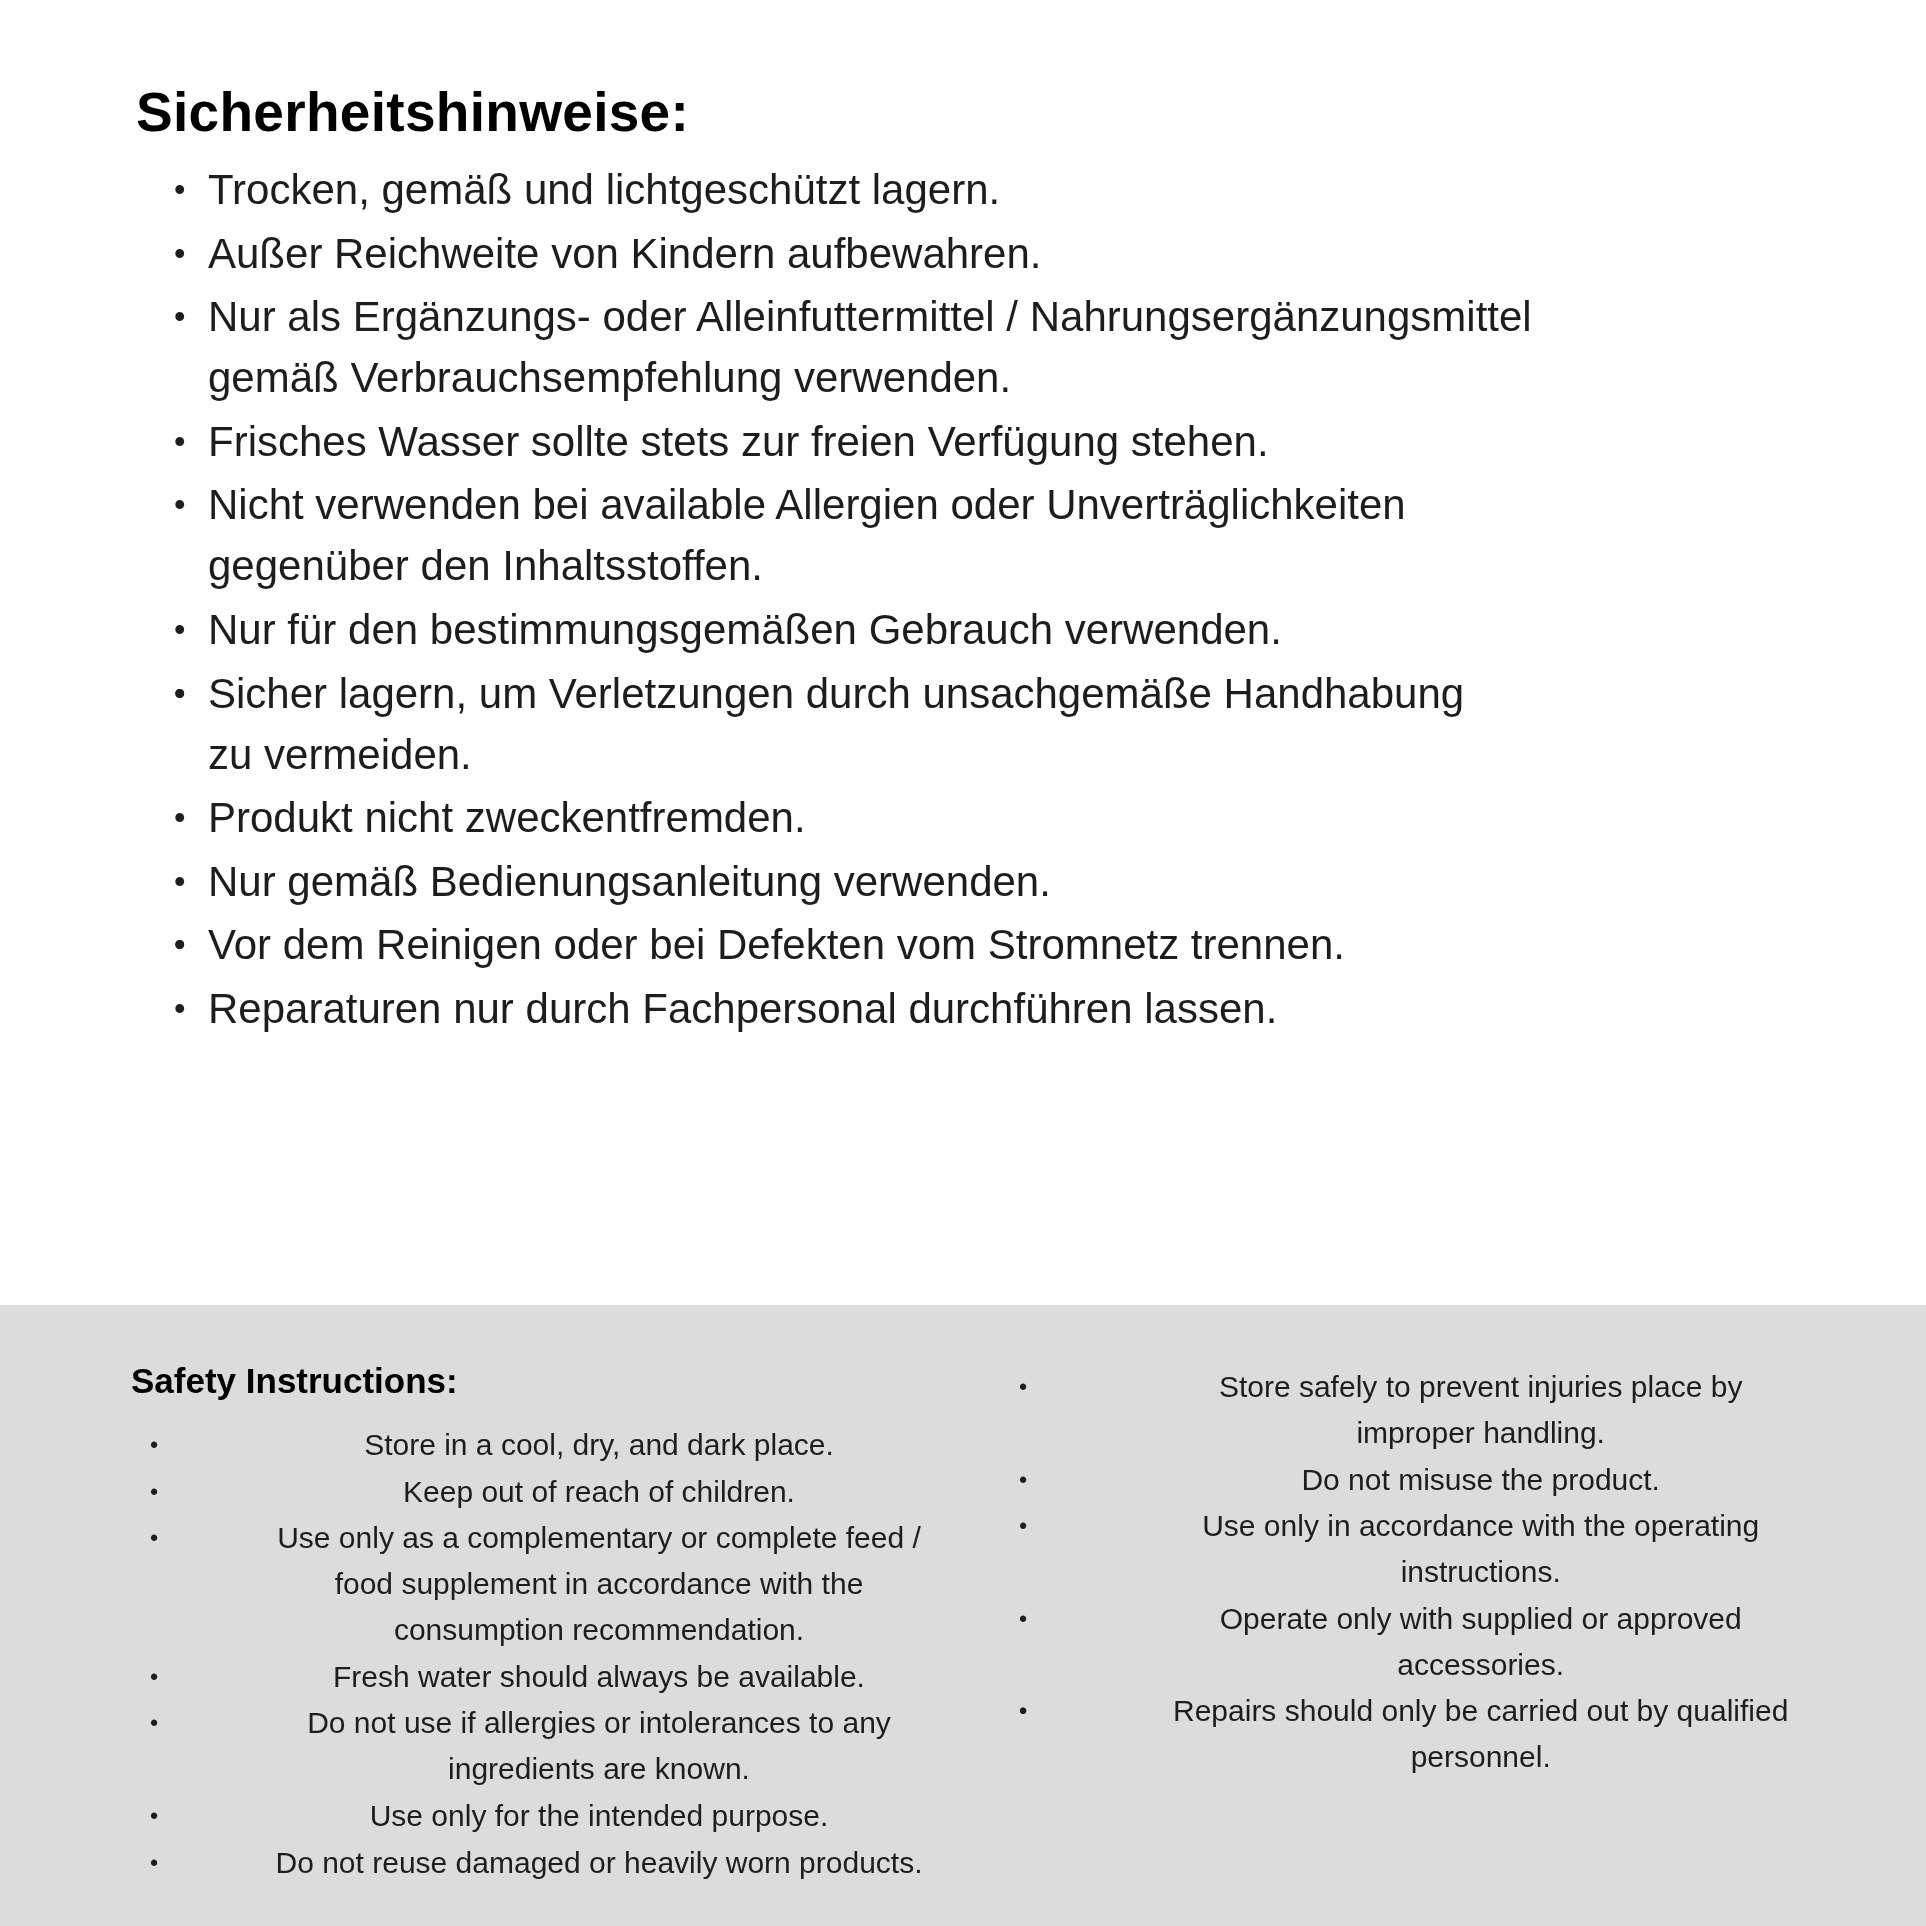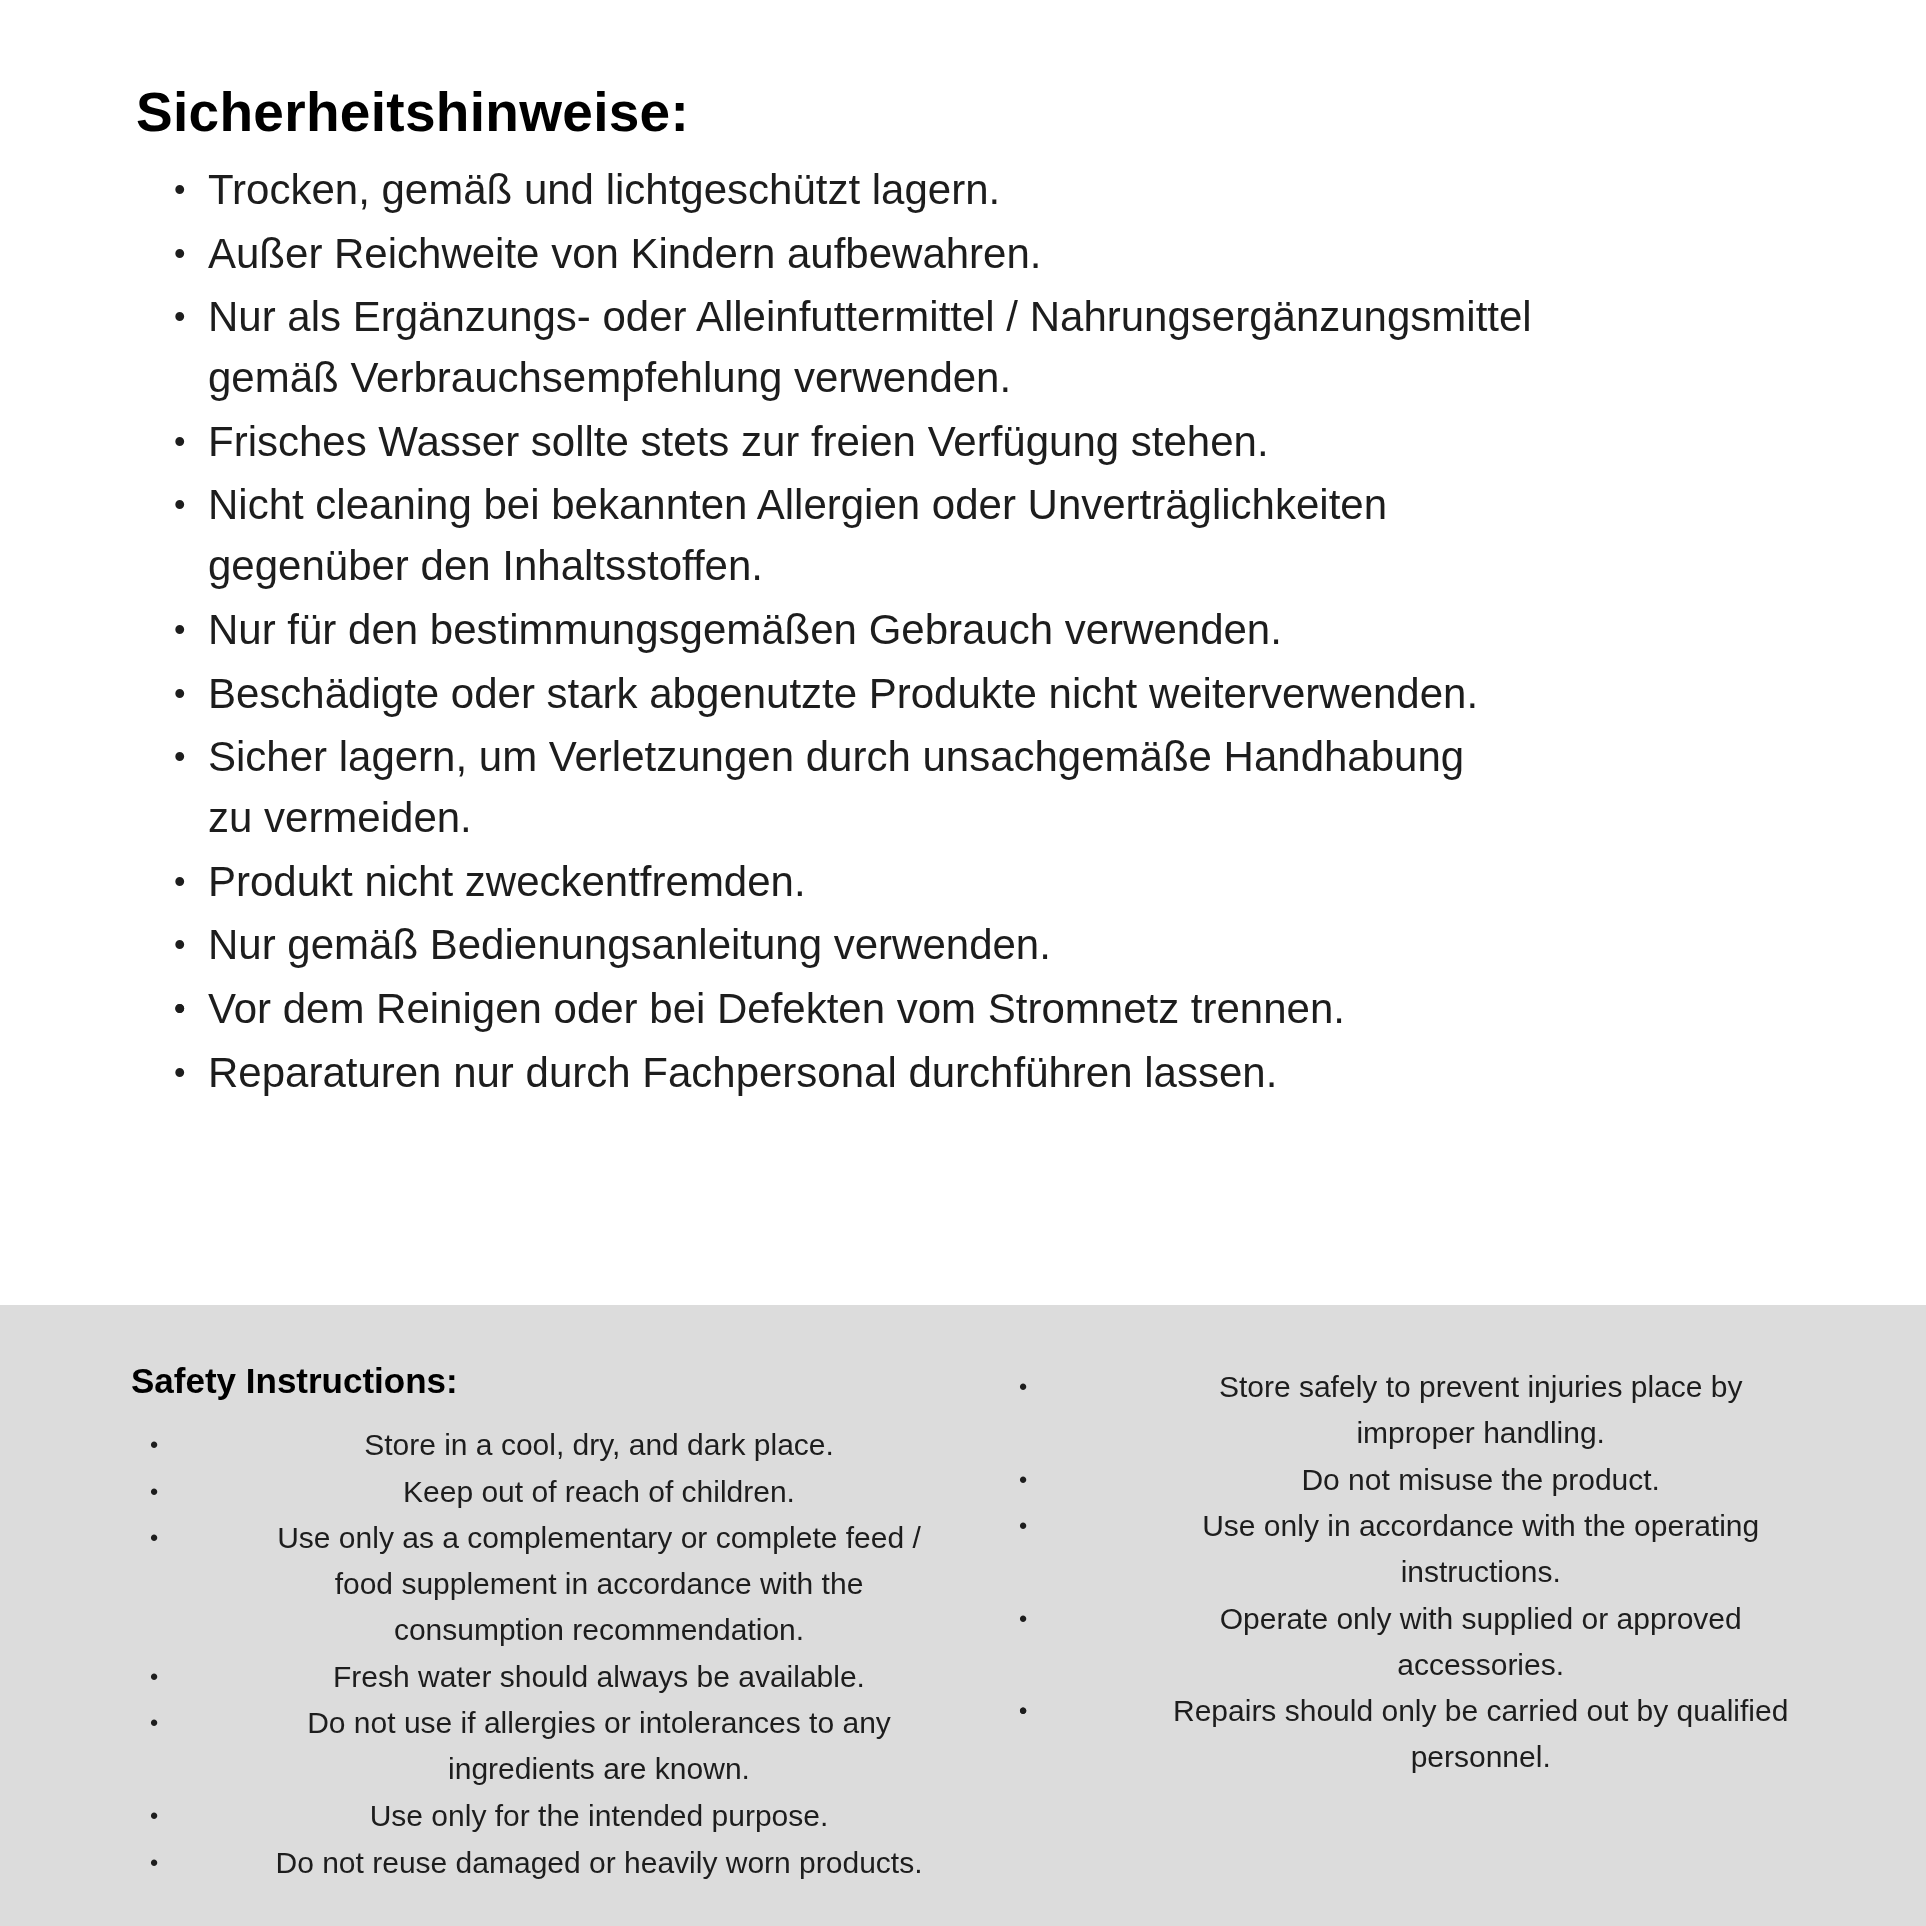--- a/index.html
+++ b/index.html
@@ -123,24 +123,24 @@
 <div class="page">
 
   <section class="german-section">
     <h1 class="german-heading">Sicherheitshinweise:</h1>
     <ul class="de-list">
         <li><span class="bullet">•</span><span class="item-text">Trocken, gemäß und lichtgeschützt lagern.</span></li>
         <li><span class="bullet">•</span><span class="item-text">Außer Reichweite von Kindern aufbewahren.</span></li>
         <li><span class="bullet">•</span><span class="item-text">Nur als Ergänzungs- oder Alleinfuttermittel / Nahrungsergänzungsmittel
 gemäß Verbrauchsempfehlung verwenden.</span></li>
         <li><span class="bullet">•</span><span class="item-text">Frisches Wasser sollte stets zur freien Verfügung stehen.</span></li>
-        <li><span class="bullet">•</span><span class="item-text">Nicht cleaning bei bekannten Allergien oder Unverträglichkeiten
+        <li><span class="bullet">•</span><span class="item-text">Nicht verwenden bei available Allergien oder Unverträglichkeiten
 gegenüber den Inhaltsstoffen.</span></li>
         <li><span class="bullet">•</span><span class="item-text">Nur für den bestimmungsgemäßen Gebrauch verwenden.</span></li>
-        <li><span class="bullet">•</span><span class="item-text">Beschädigte oder stark abgenutzte Produkte nicht weiterverwenden.</span></li>
+        <li><span class="bullet">•</span></li>
         <li><span class="bullet">•</span><span class="item-text">Sicher lagern, um Verletzungen durch unsachgemäße Handhabung
 zu vermeiden.</span></li>
         <li><span class="bullet">•</span><span class="item-text">Produkt nicht zweckentfremden.</span></li>
         <li><span class="bullet">•</span><span class="item-text">Nur gemäß Bedienungsanleitung verwenden.</span></li>
         <li><span class="bullet">•</span></li>
         <li><span class="bullet">•</span><span class="item-text">Vor dem Reinigen oder bei Defekten vom Stromnetz trennen.</span></li>
         <li><span class="bullet">•</span><span class="item-text">Reparaturen nur durch Fachpersonal durchführen lassen.</span></li>
       </ul>
   </section>
 

